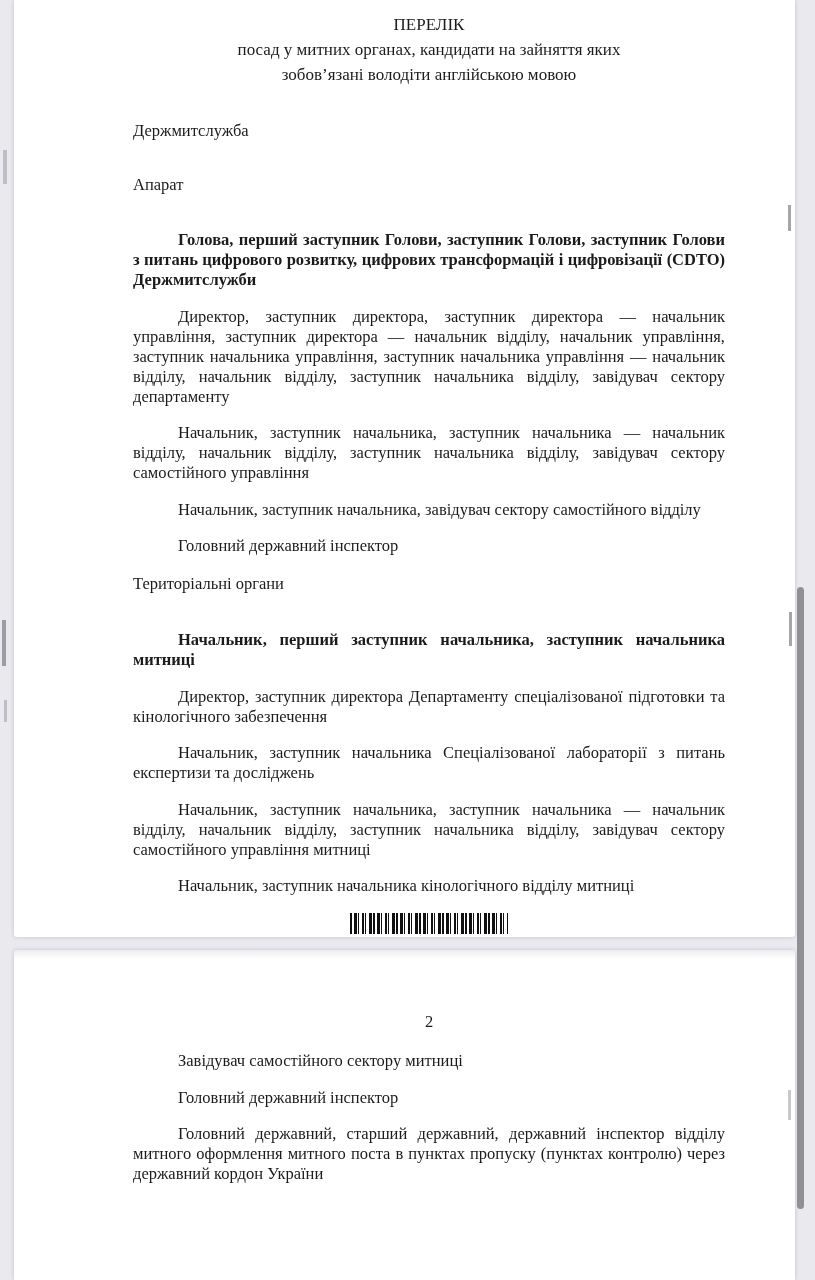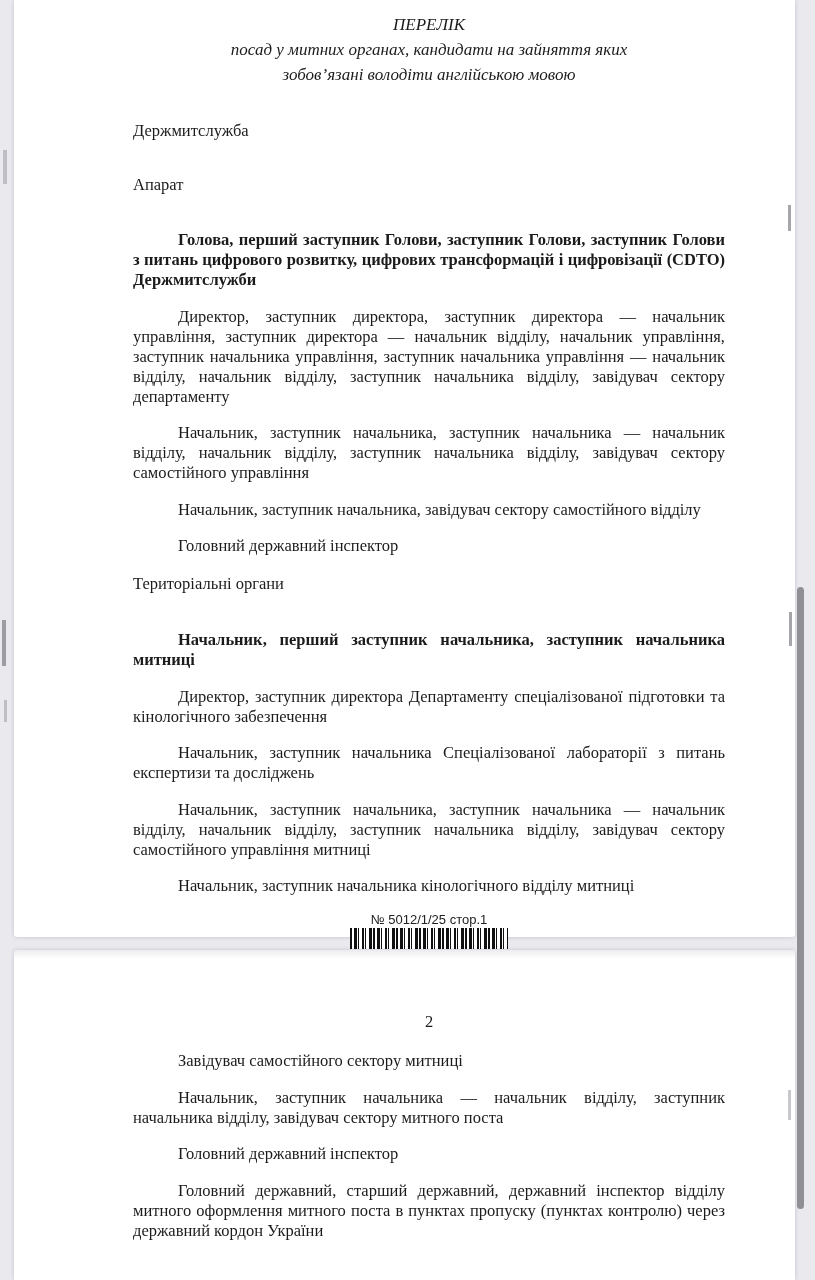--- a/index.html
+++ b/index.html
@@ -41,21 +41,20 @@
     font-size: 16.5px;
     line-height: 20px;
   }
   .doc-2 {
     padding-top: 62px;
   }
   .title {
     text-align: center;
     line-height: 25px;
     font-size: 17px;
-    font-style: italic;
   }
   .heading {
     text-align: left;
     margin-top: 34px;
   }
   .heading-territorial {
     margin-top: 18px;
   }
   .para {
     text-align: justify;
@@ -133,34 +132,32 @@
 
       <div class="heading heading-territorial">Територіальні органи</div>
 
       <p class="para para-first" style="margin-top:36px">Начальник, перший заступник начальника, заступник начальника митниці</p>
       <p class="para">Директор, заступник директора Департаменту спеціалізованої підготовки та кінологічного забезпечення</p>
       <p class="para">Начальник, заступник начальника Спеціалізованої лабораторії з питань експертизи та досліджень</p>
       <p class="para">Начальник, заступник начальника, заступник начальника — начальник відділу, начальник відділу, заступник начальника відділу, завідувач сектору самостійного управління митниці</p>
       <p class="para">Начальник, заступник начальника кінологічного відділу митниці</p>
 
       <div class="footer-block">
-        <div class="footer-label">№ 5012/1/25 стор.1</div>
         <div class="barcode"></div>
       </div>
 
     </div>
   </div>
 
   <div class="page page-2">
     <div class="doc doc-2">
 
       <div class="page-number">2</div>
 
       <p class="para" style="margin-top:19px">Завідувач самостійного сектору митниці</p>
-      <p class="para">Начальник, заступник начальника — начальник відділу, заступник начальника відділу, завідувач сектору митного поста</p>
       <p class="para">Головний державний інспектор</p>
       <p class="para">Головний державний, старший державний, державний інспектор відділу митного оформлення митного поста в пунктах пропуску (пунктах контролю) через державний кордон України</p>
 
     </div>
   </div>
 
   <div class="speck" style="left:3px; top:150px; width:4px; height:34px;"></div>
   <div class="speck dark" style="left:2px; top:620px; width:4px; height:46px;"></div>
   <div class="speck" style="left:4px; top:700px; width:3px; height:22px;"></div>
   <div class="speck dark" style="left:788px; top:205px; width:3px; height:26px;"></div>

